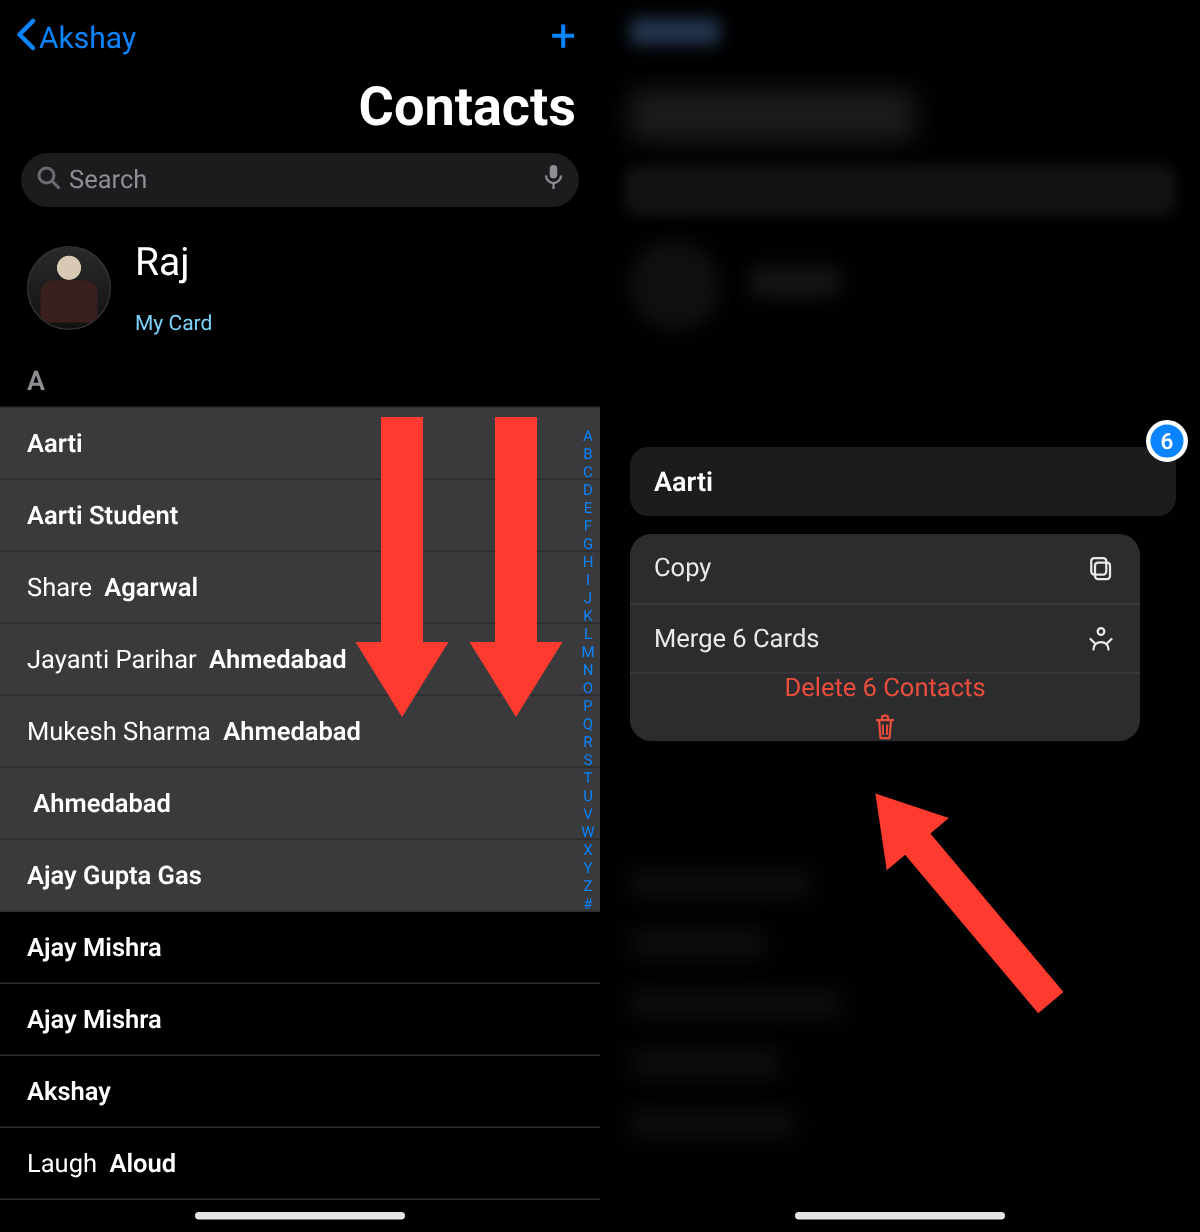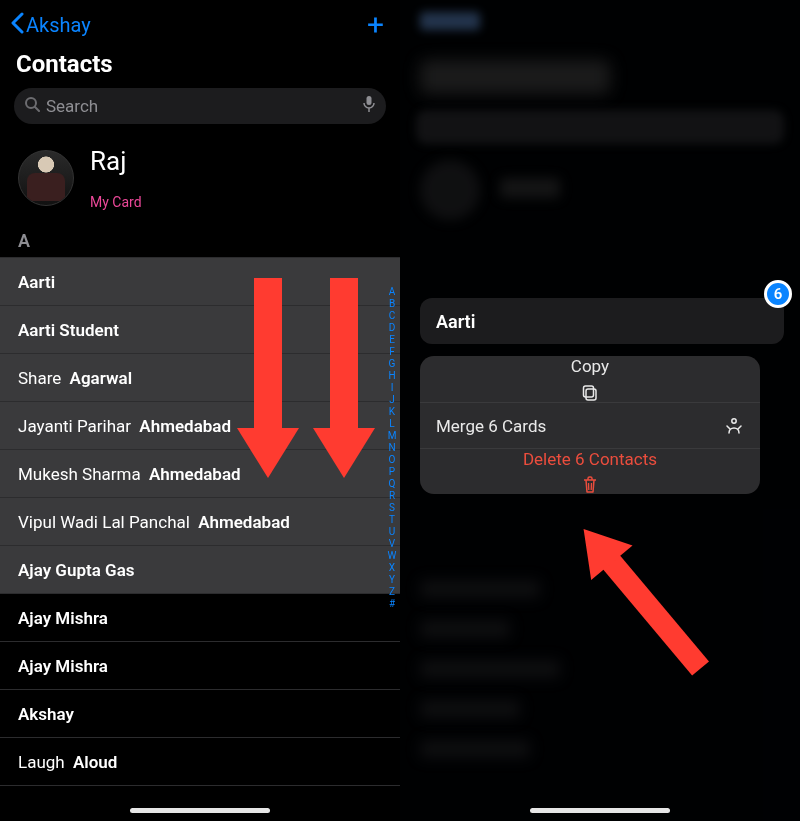--- a/index.html
+++ b/index.html
@@ -4,30 +4,30 @@
 <style>
   * { margin:0; padding:0; box-sizing:border-box; font-family: -apple-system, BlinkMacSystemFont, "Segoe UI", Roboto, Helvetica, Arial, sans-serif; }
   body { width:800px; height:821px; background:#000; overflow:hidden; position:relative; }
   .stage { position:relative; width:800px; height:821px; }
 
   
   .left { position:absolute; left:0; top:0; width:400px; height:821px; background:#000; color:#fff; }
   .navbar { display:flex; align-items:center; justify-content:space-between; padding:10px 16px 4px 10px; height:44px; }
   .back { display:flex; align-items:center; color:#0a84ff; font-size:20px; gap:2px; }
   .add { color:#0a84ff; font-size:30px; font-weight:400; line-height:20px; }
-  .title { font-size:24px; font-weight:700; padding:6px 16px 10px 16px; color:#fff; }
+  .title { font-size:36px; font-weight:700; padding:6px 16px 10px 16px; color:#fff;text-align:right; }
   .searchwrap { margin:0 14px 16px 14px; background:#1c1c1e; border-radius:18px; height:36px; display:flex; align-items:center; padding:0 10px; color:#8e8e93; }
   .searchwrap .sicon { margin-right:6px; opacity:.7; }
   .searchwrap input { flex:1; background:transparent; border:none; outline:none; color:#fff; font-size:17px; }
   .searchwrap input::placeholder { color:#8e8e93; }
   .mecard { display:flex; align-items:center; gap:16px; padding:6px 18px 16px 18px; }
   .avatar { width:56px; height:56px; border-radius:50%; background:radial-gradient(circle at 50% 25%, #d8c9b5 0 16%, transparent 17%), linear-gradient(#2a2a2a,#111); border:1px solid #333; position:relative; overflow:hidden; }
   .avatar::after{ content:""; position:absolute; left:8px; right:8px; bottom:4px; height:28px; background:#3a1f1f; border-radius:8px 8px 4px 4px;}
   .meinfo .name { font-size:26px; font-weight:400; color:#fff; }
-  .meinfo .sub { font-size:14px; color:#ec4899; margin-top:18px; }
+  .meinfo .sub { font-size:14px; color:#7dd3fc; margin-top:18px; }
 
   .sectionhdr { color:#8e8e93; font-size:18px; font-weight:600; padding:4px 18px 6px; border-bottom:1px solid #2c2c2e; }
   .list { position:relative; }
   .row { height:48px; display:flex; align-items:center; padding:0 18px; font-size:17px; color:#fff; border-bottom:1px solid #2c2c2e; font-weight:600; }
   .row.sel { background:#3a3a3c; }
   .row .light { font-weight:400; margin-right:4px; }
   .alpha { position:absolute; right:2px; top:286px; display:flex; flex-direction:column; align-items:flex-end; gap:0; }
   .alpha span { color:#0a84ff; font-size:10px; line-height:12px; text-align:center; width:12px; }
 
   .homebar { position:absolute; bottom:8px; left:50%; transform:translateX(-50%); width:140px; height:5px; border-radius:3px; background:#e6e6e6; }
@@ -41,21 +41,21 @@
   .blurme { position:absolute; left:20px; top:160px; width:60px; height:60px; border-radius:50%; background:#1a1a1c; filter:blur(6px); opacity:.6;}
   .blurme2 { position:absolute; left:100px; top:178px; width:60px; height:20px; background:#222; filter:blur(6px); border-radius:4px; opacity:.6;}
   .smudge { position:absolute; left:20px; height:18px; background:#1a1a1c; filter:blur(7px); border-radius:4px; opacity:.55;}
 
   .badge { position:absolute; right:8px; top:280px; width:28px; height:28px; border-radius:50%; background:#0a84ff; color:#fff; display:flex; align-items:center; justify-content:center; font-size:15px; font-weight:600; border:3px solid #fff; z-index:5;}
 
   .selectedCard { position:absolute; left:20px; right:16px; top:298px; height:46px; background:#1c1c1e; border-radius:12px; display:flex; align-items:center; padding:0 16px; font-size:18px; font-weight:600; color:#fff; z-index:4;}
 
   .menu { position:absolute; left:20px; right:40px; top:356px; background:#2c2c2e; border-radius:14px; overflow:hidden; z-index:4;}
   .mrow { height:46px; display:flex; align-items:center; justify-content:space-between; padding:0 16px; font-size:17px; color:#e9e9e9; border-top:1px solid #3a3a3c; }
-  .mrow:first-child { border-top:none;flex-direction:column; }
+  .mrow:first-child { border-top:none; }
   .mrow.destructive { color:#eb4d3d;flex-direction:column; }
   .mrow .glyph { width:20px; display:flex; justify-content:center; }
   .mrow .glyph svg { display:block; }
 
   
   .arrow { position:absolute; z-index:6; }
   .arrow .shaft { position:absolute; background:#ff3b30; }
   .arrow .head { position:absolute; width:0; height:0; }
   .arrow.down .shaft { width:28px; height:150px; left:0; top:0; }
   .arrow.down .head { left:-17px; top:150px; border-left:31px solid transparent; border-right:31px solid transparent; border-top:50px solid #ff3b30; }
@@ -108,21 +108,21 @@
     <div class="list" id="contact-list">
         <div class="row sel">
           <span>Aarti</span>
         </div>
         <div class="row sel">
           <span>Aarti Student</span>
         </div>
         <div class="row sel"><span class="light">Share</span>&nbsp;<span>Agarwal</span></div>
         <div class="row sel"><span class="light">Jayanti Parihar</span>&nbsp;<span>Ahmedabad</span></div>
         <div class="row sel"><span class="light">Mukesh Sharma</span>&nbsp;<span>Ahmedabad</span></div>
-        <div class="row sel"><span class="light">Vipul Wadi Lal Panchal</span>&nbsp;<span>Ahmedabad</span></div>
+        <div class="row sel">&nbsp;<span>Ahmedabad</span></div>
         <div class="row sel">
           <span>Ajay Gupta Gas</span>
         </div>
         <div class="row">
           <span>Ajay Mishra</span>
         </div>
         <div class="row">
           <span>Ajay Mishra</span>
         </div>
         <div class="row">

